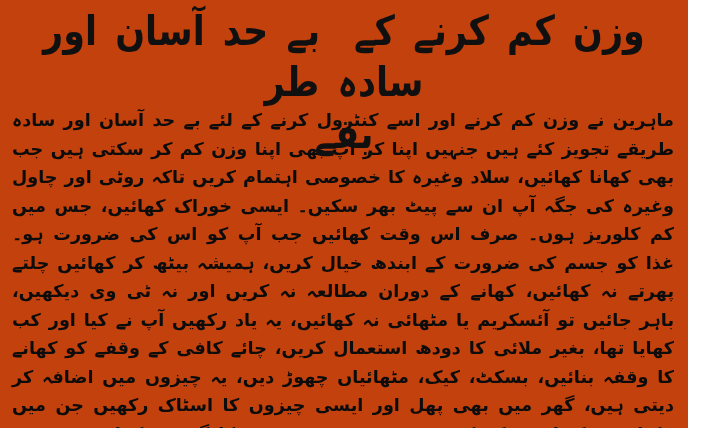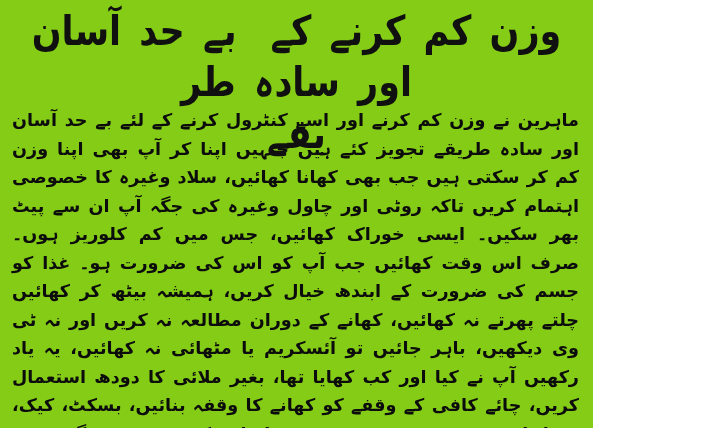--- a/index.html
+++ b/index.html
@@ -8,23 +8,23 @@
     background: #ffffff;
   }
   body {
     width: 709px;
     height: 428px;
     overflow: hidden;
     font-family: "DejaVu Sans", sans-serif;
   }
   #page {
     position: relative;
-    width: 593px;
+    width: 688px;
     height: 428px;
-    background: #84cc16;
+    background: #c2410c;
     box-sizing: border-box;
     padding: 6px 10px 4px 10px;
   }
   
   .headline {
     direction: rtl;
     unicode-bidi: bidi-override;
     text-align: center;
     color: #101010;
     font-family: "DejaVu Sans", sans-serif;

